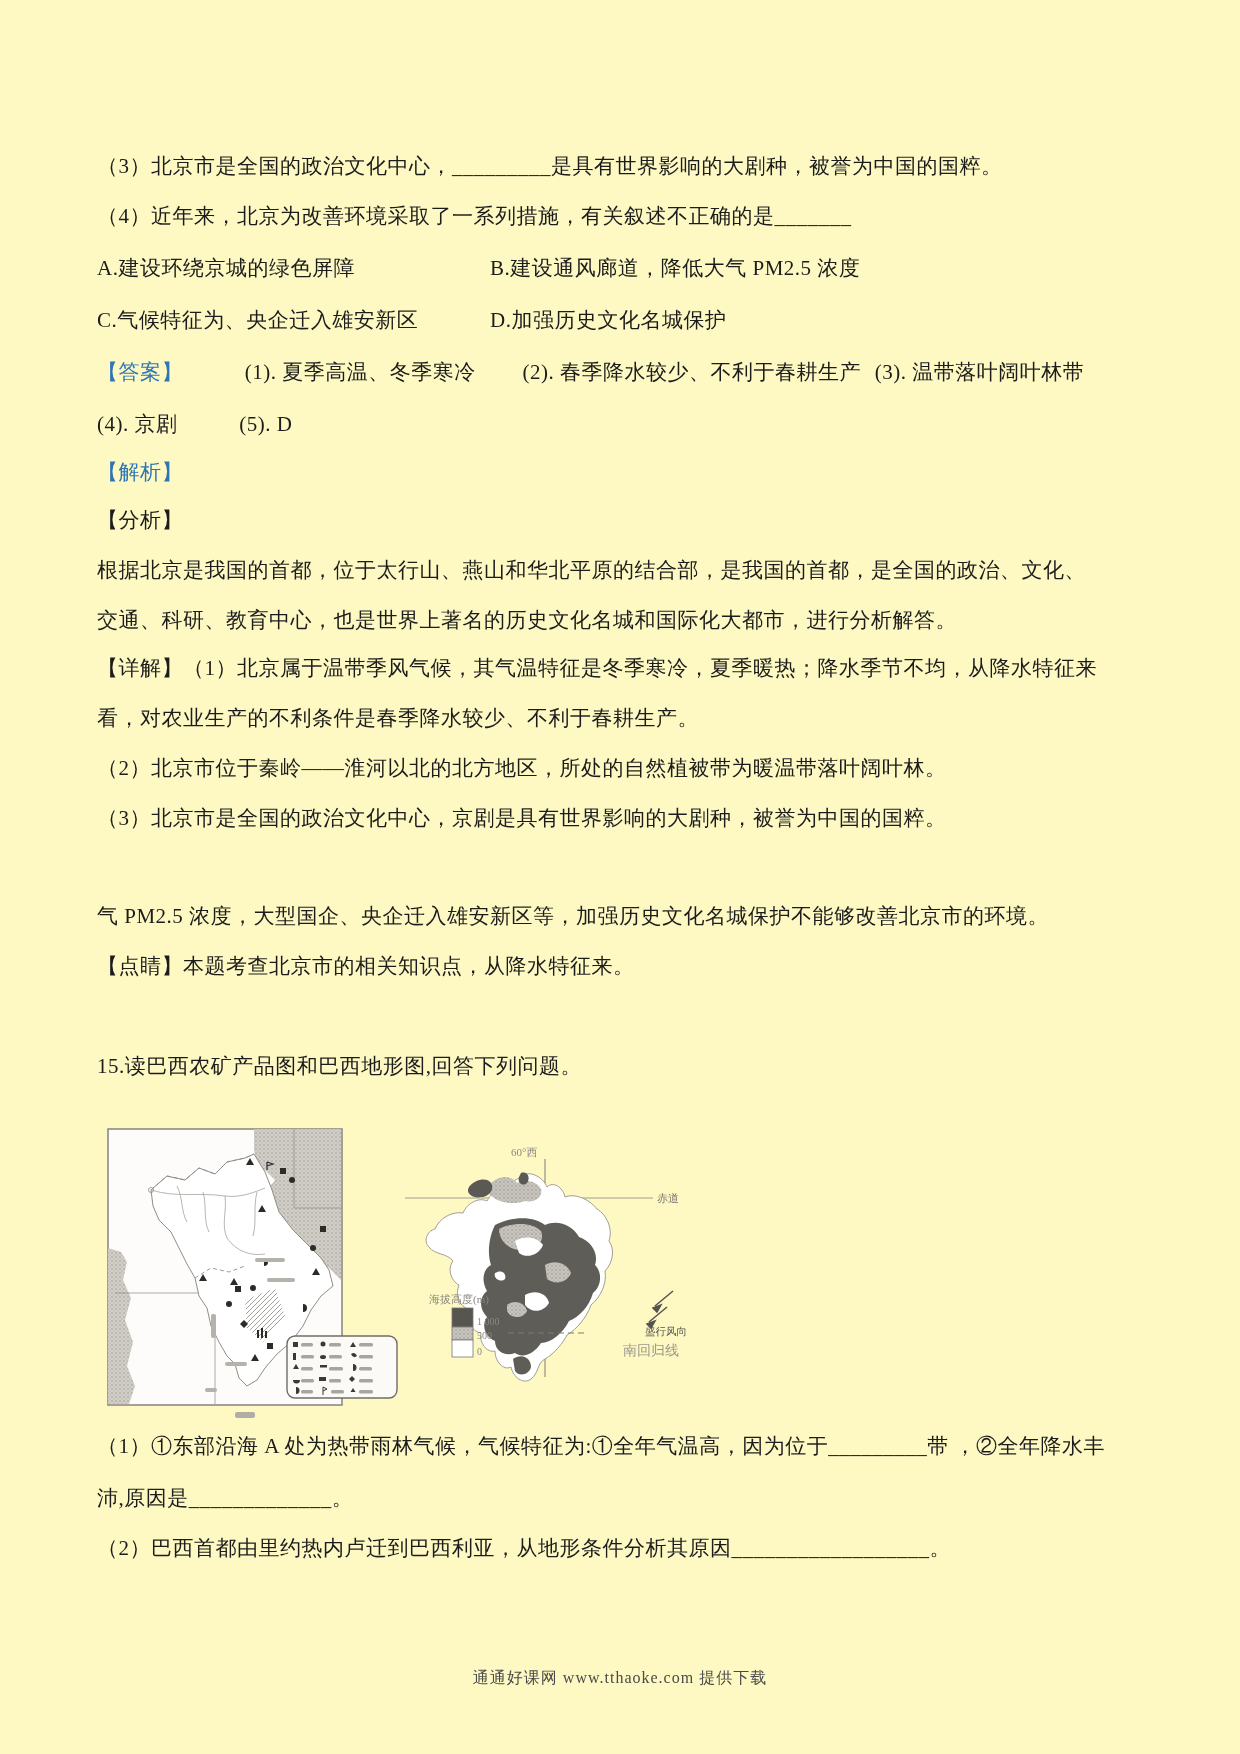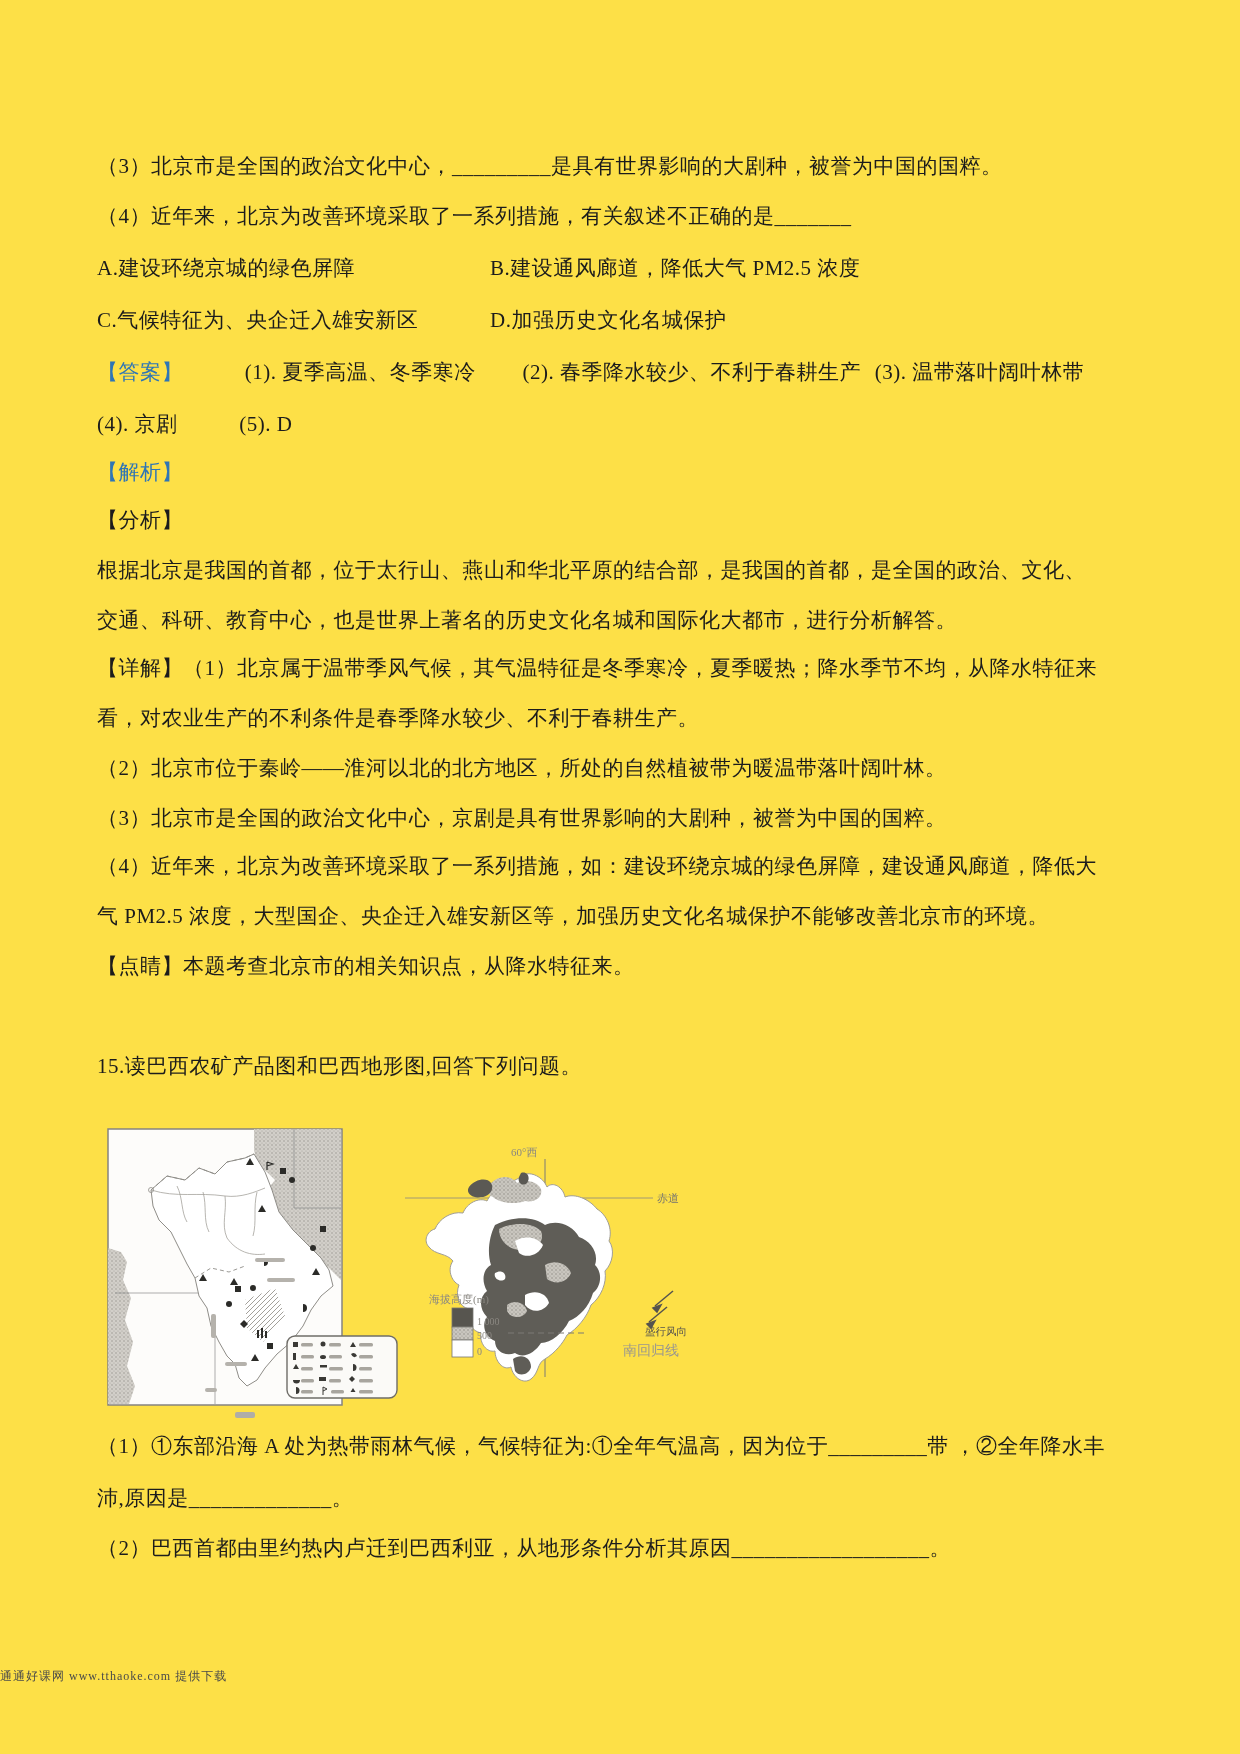--- a/index.html
+++ b/index.html
@@ -1,32 +1,32 @@
 <!DOCTYPE html>
 <html><head>
 <meta charset="utf-8">
 <style>
   html,body { margin:0; padding:0; background:#ffffff; }
   .page {
-    position:relative; width:1240px; height:1754px; background:#fde047;
+    position:relative; width:1240px; height:1754px; background:#fef9c3;
     font-family:"Liberation Serif","DejaVu Serif",serif;
     color:#1c1c1c; overflow:hidden;
   }
   .ln {
     position:absolute; left:97px; white-space:nowrap;
     font-size:21px; line-height:28px; letter-spacing:0.5px;
   }
   .col2 { left:490px; }
   .tag-blue { color:#2e75b6; }
   .ansrow span { display:inline-block; }
   .maps { position:absolute; left:107px; top:1118px; width:620px; height:315px; }
   .maps svg { position:absolute; }
   .footer {
-    position:absolute; left:0; right:0; top:1668px; 
-    font-size:12px; color:#4a4a4a; letter-spacing:1px;
+    position:absolute; left:0; right:0; top:1668px; text-align:center;
+    font-size:16px; color:#4a4a4a; letter-spacing:1px;
     font-family:"Liberation Serif","DejaVu Serif",serif;
   }
   .svg-label { font-family:"Liberation Serif","DejaVu Serif",serif; }
 </style>
 </head>
 <body>
 
 <div class="page">
 
   <div class="ln" style="top:152px">（3）北京市是全国的政治文化中心，_________是具有世界影响的大剧种，被誉为中国的国粹。</div>
@@ -51,21 +51,20 @@
   <div class="ln tag-blue" style="top:458px">【解析】</div>
   <div class="ln" style="top:506px">【分析】</div>
 
   <div class="ln" style="top:556px">根据北京是我国的首都，位于太行山、燕山和华北平原的结合部，是我国的首都，是全国的政治、文化、</div>
   <div class="ln" style="top:606px">交通、科研、教育中心，也是世界上著名的历史文化名城和国际化大都市，进行分析解答。</div>
 
   <div class="ln" style="top:654px">【详解】（1）北京属于温带季风气候，其气温特征是冬季寒冷，夏季暖热；降水季节不均，从降水特征来</div>
   <div class="ln" style="top:704px">看，对农业生产的不利条件是春季降水较少、不利于春耕生产。</div>
   <div class="ln" style="top:754px">（2）北京市位于秦岭——淮河以北的北方地区，所处的自然植被带为暖温带落叶阔叶林。</div>
   <div class="ln" style="top:804px">（3）北京市是全国的政治文化中心，京剧是具有世界影响的大剧种，被誉为中国的国粹。</div>
-  <div class="ln" style="top:852px">（4）近年来，北京为改善环境采取了一系列措施，如：建设环绕京城的绿色屏障，建设通风廊道，降低大</div>
   <div class="ln" style="top:902px">气 PM2.5 浓度，大型国企、央企迁入雄安新区等，加强历史文化名城保护不能够改善北京市的环境。</div>
   <div class="ln" style="top:952px">【点睛】本题考查北京市的相关知识点，从降水特征来。</div>
 
   <div class="ln" style="top:1052px">15.读巴西农矿产品图和巴西地形图,回答下列问题。</div>
 
   <div class="maps">
 
     <svg style="left:0;top:10px" width="300" height="295" viewBox="0 0 300 295">
       <defs>
         <pattern id="stp" patternUnits="userSpaceOnUse" width="4" height="4">

